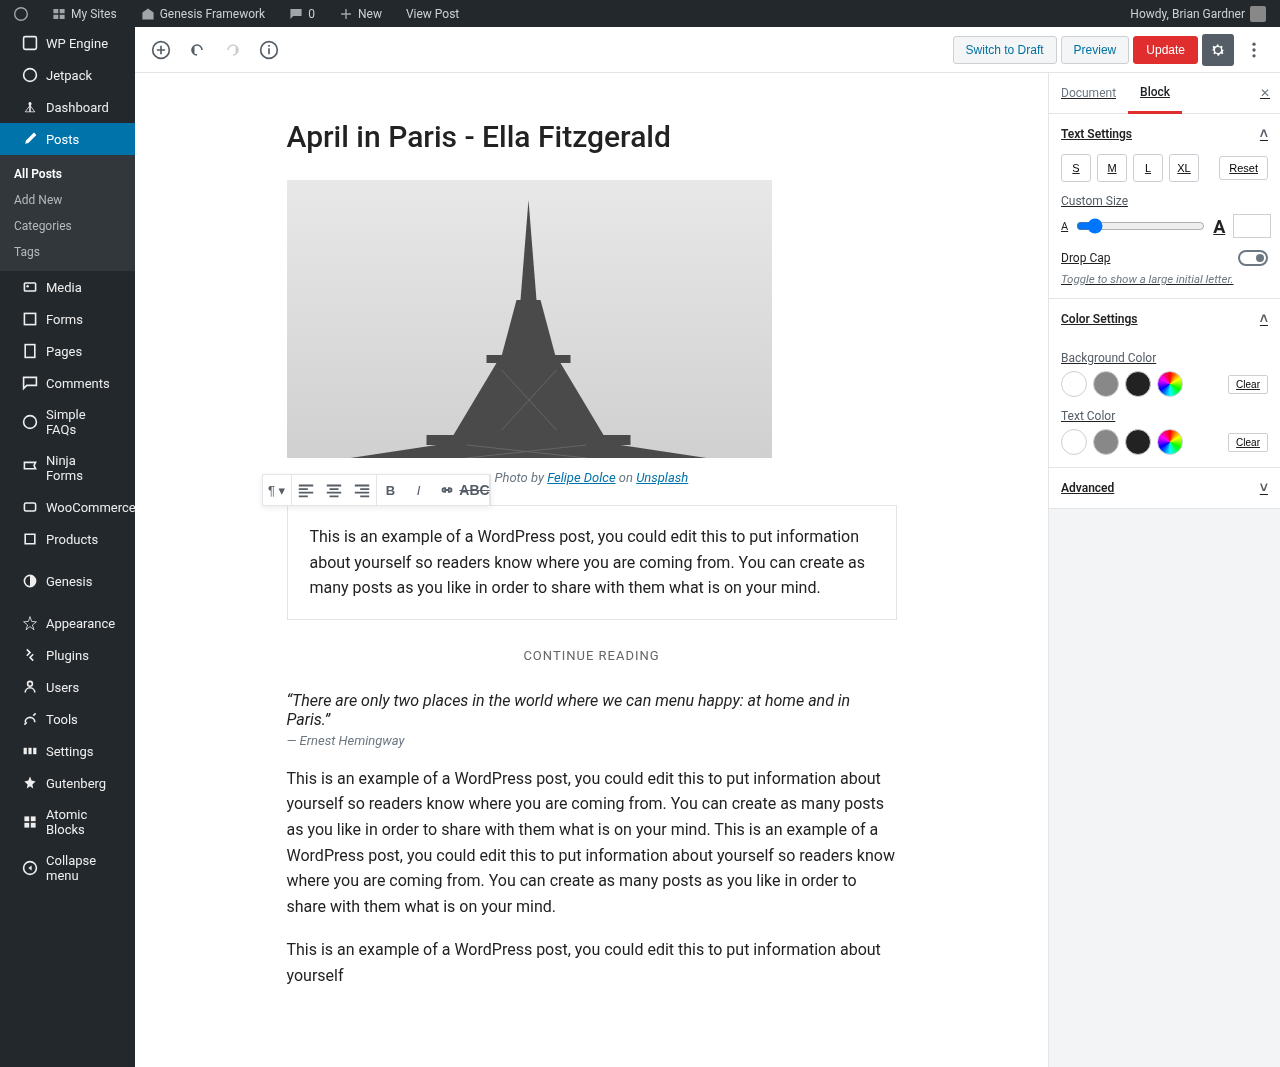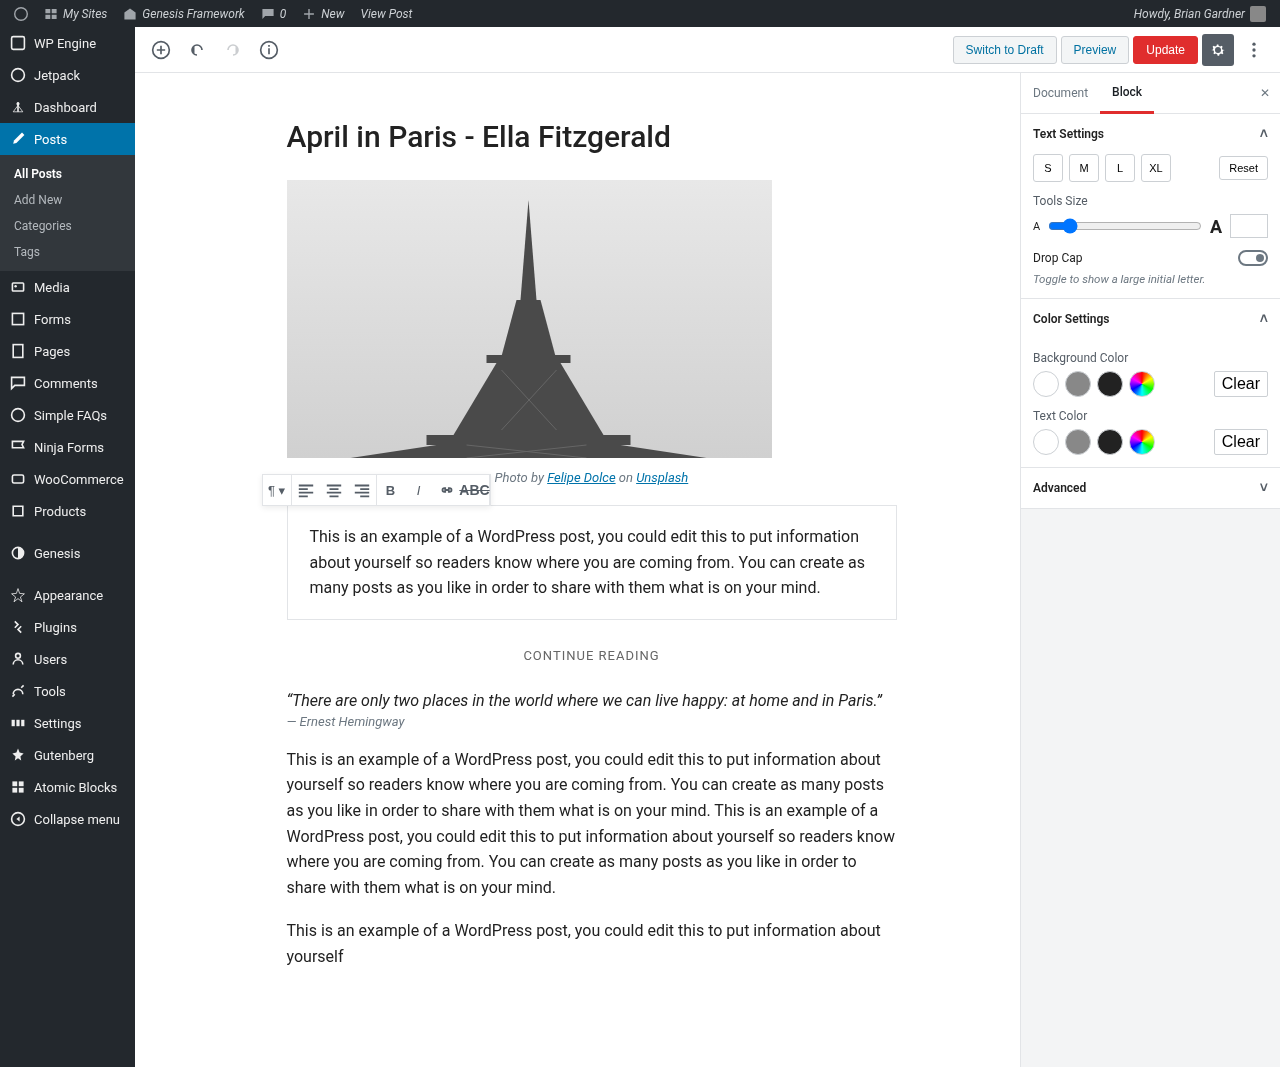--- a/index.html
+++ b/index.html
@@ -1,26 +1,26 @@
 <!DOCTYPE html>
 <html><head>
 <meta charset="utf-8">
 <style>
 * { box-sizing: border-box; margin: 0; padding: 0; }
 body { font-family: -apple-system, BlinkMacSystemFont, "Segoe UI", Roboto, sans-serif; background: #f1f1f1; width: 1280px; height: 1067px; overflow: hidden; }
 
 
 .admin-bar { height: 27px; background: #23282d; color: #ccd0d4; display: flex; align-items: center; padding: 0 6px; font-size: 12px; justify-content: space-between; }
-.admin-bar-left, .admin-bar-right { display: flex; align-items: center; gap: 0; font-style: italic; }
+.admin-bar-left, .admin-bar-right { display: flex; align-items: center; gap: 8px; }
 .admin-bar-item { display: flex; align-items: center; gap: 5px; padding: 0 8px; height: 27px; cursor: pointer; }
 .ab-icon { width: 14px; height: 14px; fill: #a0a5aa; }
 
 
 .sidebar { position: absolute; left: 0; top: 27px; bottom: 0; width: 135px; background: #23282d; color: #eee; font-size: 13px; }
-.side-item { display: flex; align-items: center; gap: 8px; padding: 8px 10px; cursor: pointer; color: #eee; }
+.side-item { display: flex; align-items: center; gap: 8px; padding: 8px 22px; cursor: pointer; color: #eee; }
 .side-item.active { background: #0073aa; color: #fff; position: relative; }
 .side-item.active::after { content: ""; position: absolute; right: -8px; top: 50%; margin-top: -8px; border: 8px solid transparent; border-right-color: #f1f1f1; }
 .side-icon { width: 16px; height: 16px; fill: currentColor; flex-shrink: 0; }
 .subitems { background: #32373c; padding: 6px 0; }
 .sub-item { padding: 6px 10px 6px 14px; font-size: 12px; color: #b4b9be; cursor: pointer; }
 .sub-item.active { color: #fff; font-weight: 600; }
 
 
 .editor { position: absolute; left: 135px; right: 0; top: 27px; bottom: 0; background: #fff; }
 .editor-header { height: 46px; border-bottom: 1px solid #e2e4e7; display: flex; align-items: center; justify-content: space-between; padding: 0 10px; }
@@ -48,21 +48,21 @@
 .tb-btn.abc { font-size: 14px; text-decoration: line-through; font-weight: bold; }
 
 .para-block { border: 1px solid #e2e4e7; padding: 18px 22px; font-size: 16px; line-height: 1.6; color: #222; margin-top: -1px; }
 .body-p { font-size: 16px; line-height: 1.6; color: #222; margin: 18px 0; }
 .cont-reading { text-align: center; letter-spacing: 1px; color: #666; font-size: 13px; margin: 28px 0; }
 .quote { font-style: italic; color: #222; font-size: 16px; margin: 10px 0 4px; }
 .quote-cite { font-size: 13px; font-style: italic; color: #6c7781; margin-bottom: 18px; }
 .h2 { font-size: 22px; font-weight: 600; margin: 28px 0 12px; }
 
 
-.inspector { position: absolute; right: 0; top: 46px; bottom: 0; width: 260px; background: #f3f4f5; border-left: 1px solid #e2e4e7; font-size: 12px; color: #222; display: flex; flex-direction: column; }
+.inspector { position: absolute; right: 0; top: 46px; bottom: 0; width: 232px; background: #f3f4f5; border-left: 1px solid #e2e4e7; font-size: 12px; color: #222; display: flex; flex-direction: column; text-decoration: underline; }
 .ins-tabs { display: flex; border-bottom: 1px solid #e2e4e7; background: #fff; align-items: center; }
 .ins-tab { padding: 12px 12px; cursor: pointer; color: #6c7781; }
 .ins-tab.active { color: #191e23; border-bottom: 3px solid #e02d2d; margin-bottom: -1px; font-weight: 500; }
 .ins-close { margin-left: auto; padding: 10px; cursor: pointer; color: #6c7781; }
 .ins-section { background: #fff; border-bottom: 1px solid #e2e4e7; }
 .ins-panel-h { padding: 12px; font-weight: 600; display: flex; justify-content: space-between; align-items: center; cursor: pointer; }
 .ins-body { padding: 0 12px 12px; }
 .block-desc { display: flex; gap: 10px; padding: 12px; }
 .block-desc svg { width: 20px; height: 20px; fill: #555d66; flex-shrink: 0; }
 .block-desc-t { font-weight: 500; }
@@ -74,21 +74,21 @@
 .slider-row { display: flex; align-items: center; gap: 8px; }
 .slider-row input[type=range] { flex: 1; }
 .num-input { width: 38px; height: 24px; border: 1px solid #ccd0d4; text-align: center; font-size: 11px; }
 .toggle-row { display: flex; justify-content: space-between; align-items: center; margin-top: 12px; }
 .toggle { width: 30px; height: 16px; border-radius: 8px; border: 2px solid #6c7781; position: relative; cursor: pointer; }
 .toggle::after { content: ""; width: 8px; height: 8px; background: #6c7781; border-radius: 50%; position: absolute; right: 2px; top: 2px; }
 .help { font-style: italic; color: #6c7781; margin-top: 6px; font-size: 11.5px; }
 .swatches { display: flex; gap: 6px; align-items: center; margin-top: 6px; }
 .sw { width: 26px; height: 26px; border-radius: 50%; border: 1px solid #ccd0d4; cursor: pointer; }
 .sw.rainbow { background: conic-gradient(red, yellow, lime, cyan, blue, magenta, red); }
-.clear-btn { padding: 3px 7px; font-size: 16px; border: 1px solid #ccd0d4; background: #fff; cursor: pointer; border-radius: 2px; margin-left: auto; }
+.clear-btn { padding: 3px 7px; font-size: 10px; border: 1px solid #ccd0d4; background: #fff; cursor: pointer; border-radius: 2px; margin-left: auto; }
 .chev { font-size: 14px; color: #555d66; }
 .ins-rest { flex: 1; background: #f3f4f5; }
 </style>
 </head>
 <body>
 
 <div class="admin-bar">
   <div class="admin-bar-left">
     <div class="admin-bar-item">
         <svg class="ab-icon" viewBox="0 0 20 20">
@@ -390,21 +390,21 @@
         </div>
         <div class="caption" style="margin-top:6px;margin-left:4px;">
           <span style="font-style:italic">Photo by </span><a href="#">Felipe Dolce</a><span> on </span><a href="#">Unsplash</a>
         </div>
       </div>
 
       <div class="para-block">This is an example of a WordPress post, you could edit this to put information about yourself so readers know where you are coming from. You can create as many posts as you like in order to share with them what is on your mind.</div>
 
       <div class="cont-reading">CONTINUE READING</div>
 
-      <div class="quote">“There are only two places in the world where we can live happy: at home and in Paris.”</div>
+      <div class="quote">“There are only two places in the world where we can menu happy: at home and in Paris.”</div>
       <div class="quote-cite">— Ernest Hemingway</div>
 
       <p class="body-p">This is an example of a WordPress post, you could edit this to put information about yourself so readers know where you are coming from. You can create as many posts as you like in order to share with them what is on your mind. This is an example of a WordPress post, you could edit this to put information about yourself so readers know where you are coming from. You can create as many posts as you like in order to share with them what is on your mind.</p>
 
 
       <p class="body-p">This is an example of a WordPress post, you could edit this to put information about yourself</p>
     </div>
   </div>
 
   <div class="inspector">
@@ -422,21 +422,21 @@
         </div>
       <div class="ins-body">
         <div class="size-row" id="size-row">
             <button class="size-btn">S</button>
             <button class="size-btn">M</button>
             <button class="size-btn">L</button>
             <button class="size-btn">XL</button>
             <div style="flex: 1 1 0%;"></div>
             <button class="reset-btn">Reset</button>
           </div>
-        <div class="label">Tools Size</div>
+        <div class="label">Custom Size</div>
         <div class="slider-row">
           <span style="font-size:11px">A</span>
           <input type="range" min="0" max="100" value="10" style="">
           <span style="font-size:18px;font-weight:bold">A</span>
           <input class="num-input" type="text" style="">
         </div>
         <div class="toggle-row">
           <span>Drop Cap</span>
           <div class="toggle"></div>
         </div>

